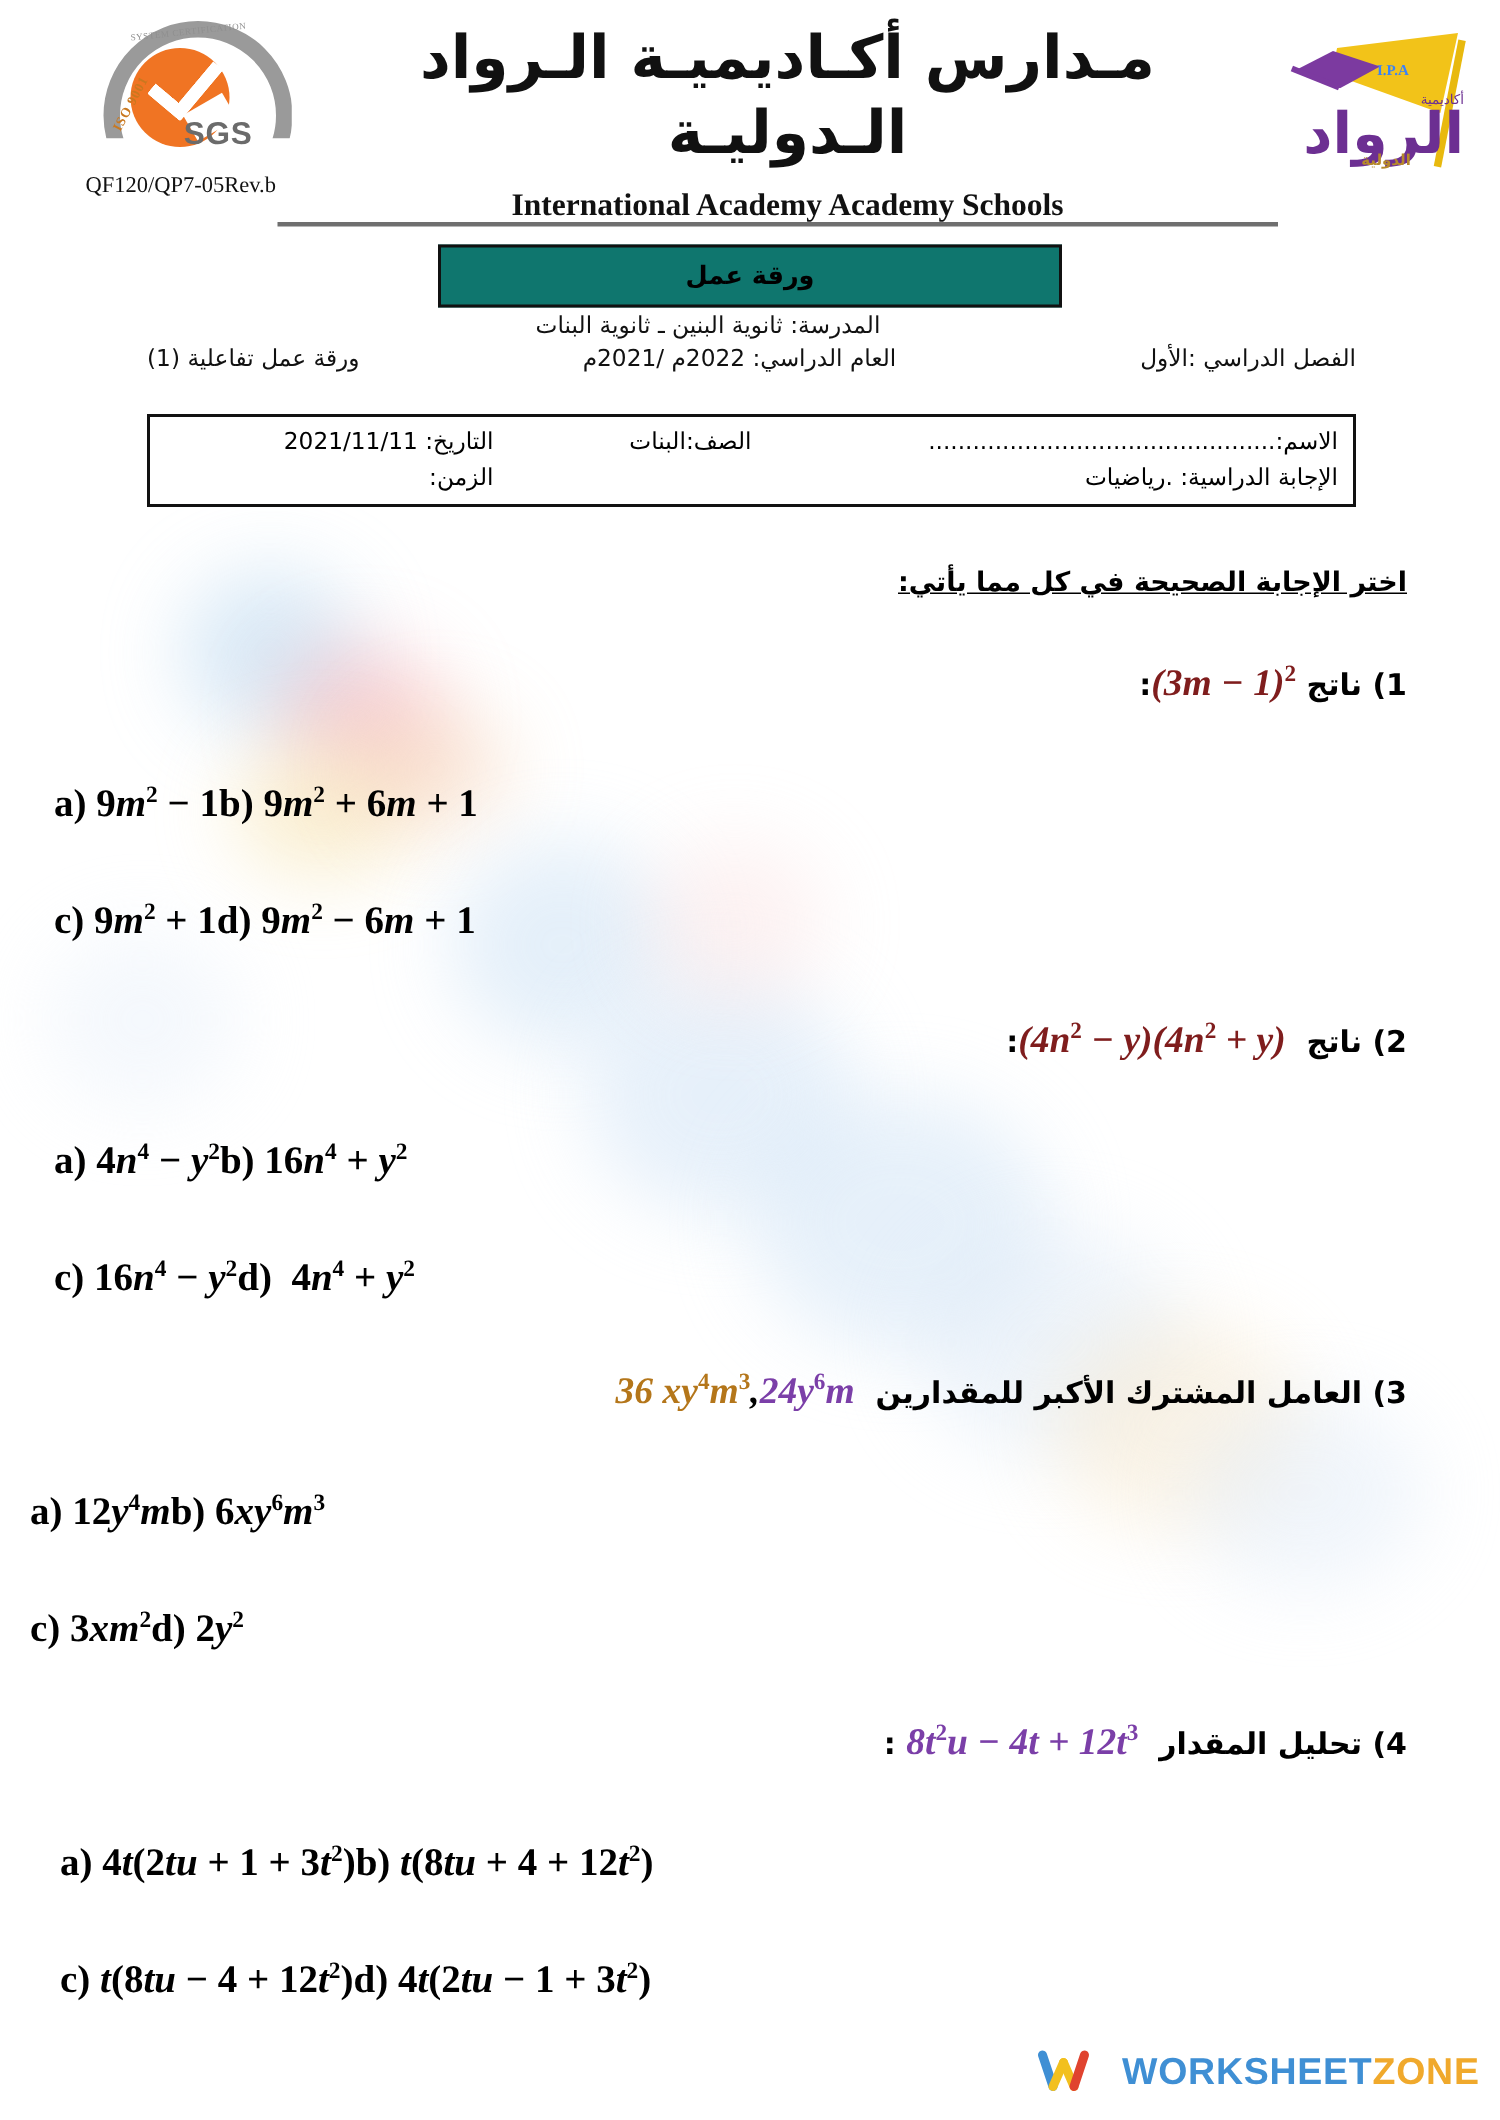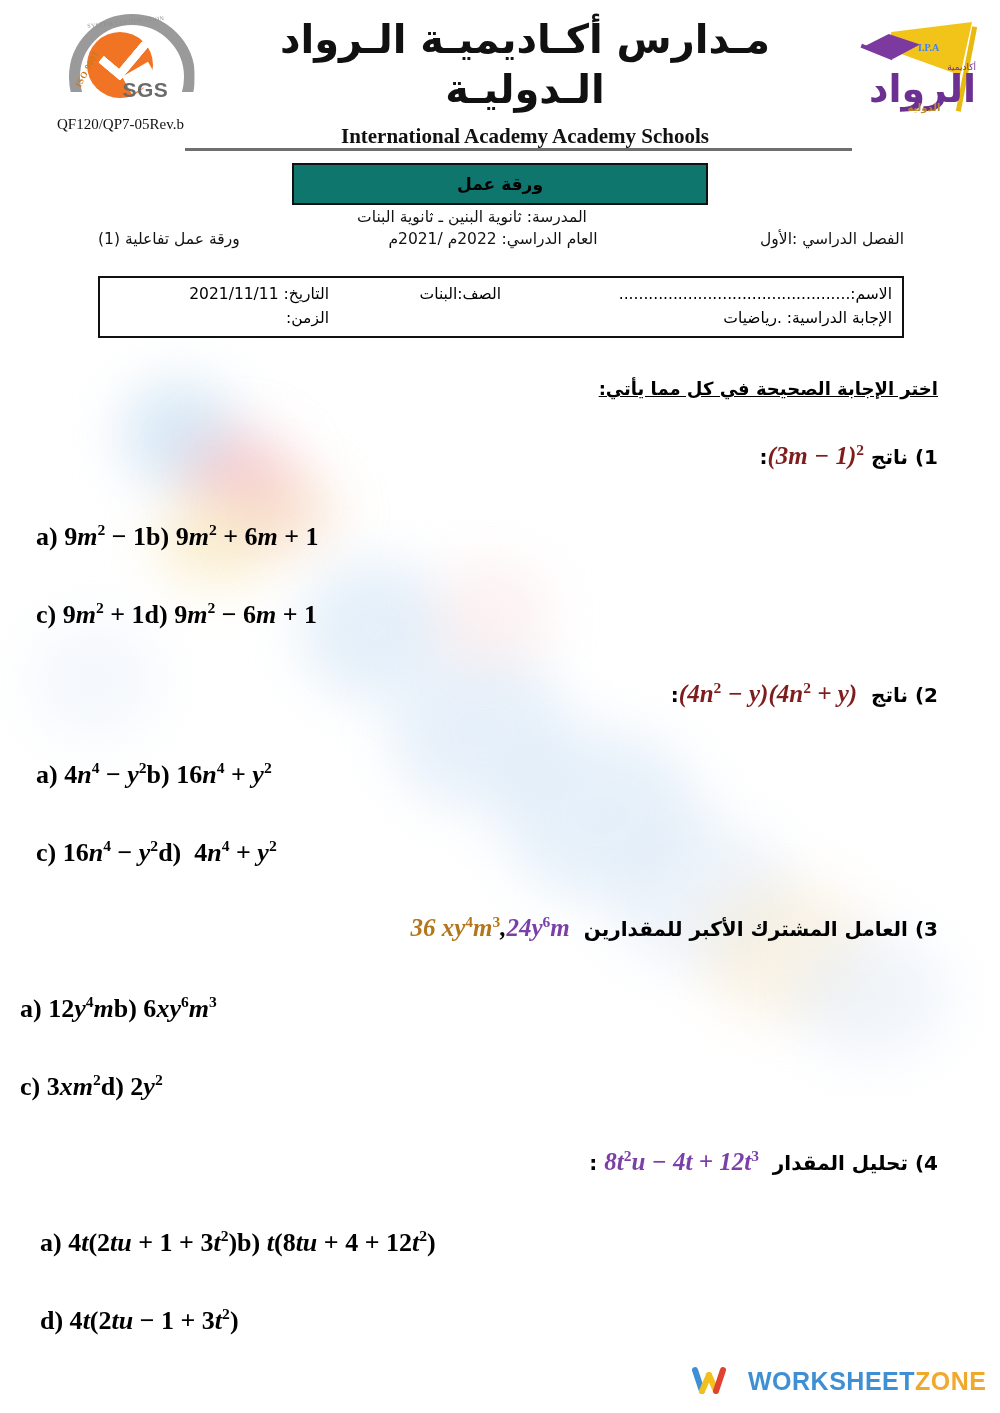--- a/index.html
+++ b/index.html
@@ -539,20 +539,21 @@
       <span>4)</span>
       <span>تحليل المقدار</span>
       &nbsp;<span class="math purple">8<i>t</i><sup>2</sup><i>u</i> − 4<i>t</i> + 12<i>t</i><sup>3</sup></span>&nbsp;<span>:</span>
     </div>
     <div class="opts">
       <div class="opt-row">
         <div class="opt">a) 4<i>t</i>(2<i>tu</i> + 1 + 3<i>t</i><sup>2</sup>)</div>
         <div class="opt">b) <i>t</i>(8<i>tu</i> + 4 + 12<i>t</i><sup>2</sup>)</div>
       </div>
       <div class="opt-row">
+        <div class="opt">c) <i>t</i>(8<i>tu</i> − 4 + 12<i>t</i><sup>2</sup>)</div>
         <div class="opt">d) 4<i>t</i>(2<i>tu</i> − 1 + 3<i>t</i><sup>2</sup>)</div>
       </div>
     </div>
   </div>
 
   <div class="wz">
     <svg class="wz-mark" viewBox="0 0 42 30">
       <path d="M3 4 L10 25" stroke="#3f8fd4" stroke-width="6" stroke-linecap="round" fill="none"></path>
       <path d="M10 25 L17 9" stroke="#f2c01e" stroke-width="6" stroke-linecap="round" fill="none"></path>
       <path d="M17 9 L24 25" stroke="#f2c01e" stroke-width="6" stroke-linecap="round" fill="none"></path>

